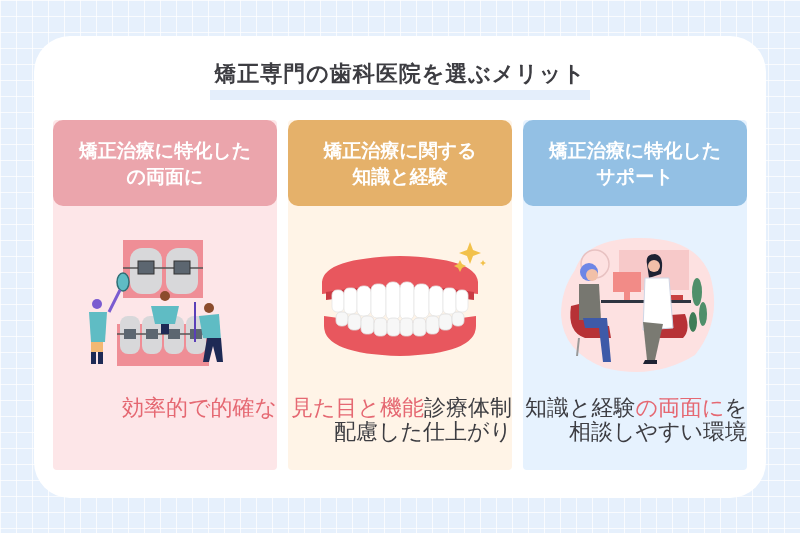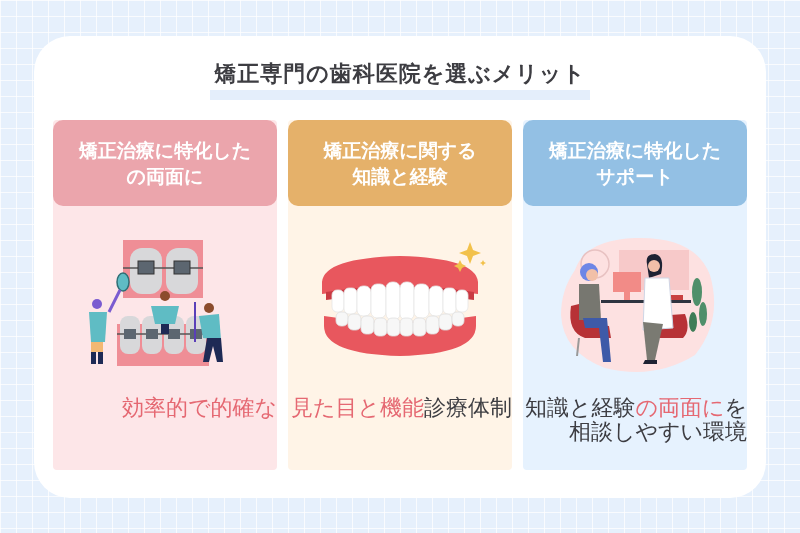--- a/index.html
+++ b/index.html
@@ -178,20 +178,21 @@
           <rect x="142" y="82" width="12" height="14" rx="5"></rect>
         </g>
 
         <path d="M160 12 L163 20 L171 23 L163 26 L160 34 L157 26 L149 23 L157 20 Z" fill="#f2c14b"></path>
         <path d="M150 30 L152 34 L156 36 L152 38 L150 42 L148 38 L144 36 L148 34 Z" fill="#f2c14b"></path>
         <path d="M173 30 L174 32 L176 33 L174 34 L173 36 L172 34 L170 33 L172 32 Z" fill="#f2c14b"></path>
       </svg>
     </div>
     <div class="card-text">
       <div><span class="hl">見た目と機能</span><span>診療体制</span></div>
+      <div><span>配慮した仕上がり</span></div>
     </div>
   </div>
 
   <div class="card c3">
     <div class="card-head">
       <div>
         <span>矯正治療に特化した</span>
         <span>サポート</span>
       </div>
     </div>

